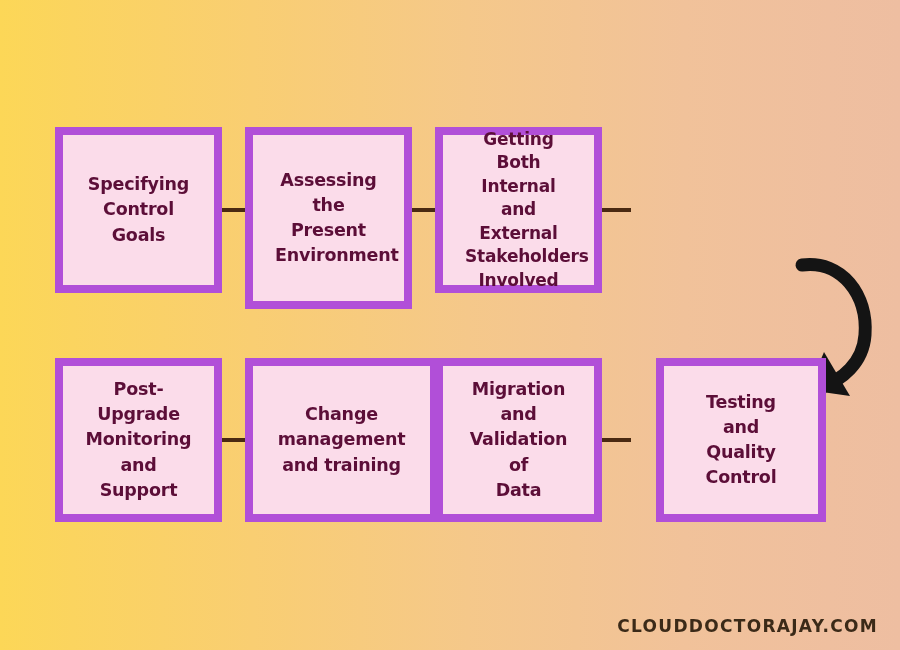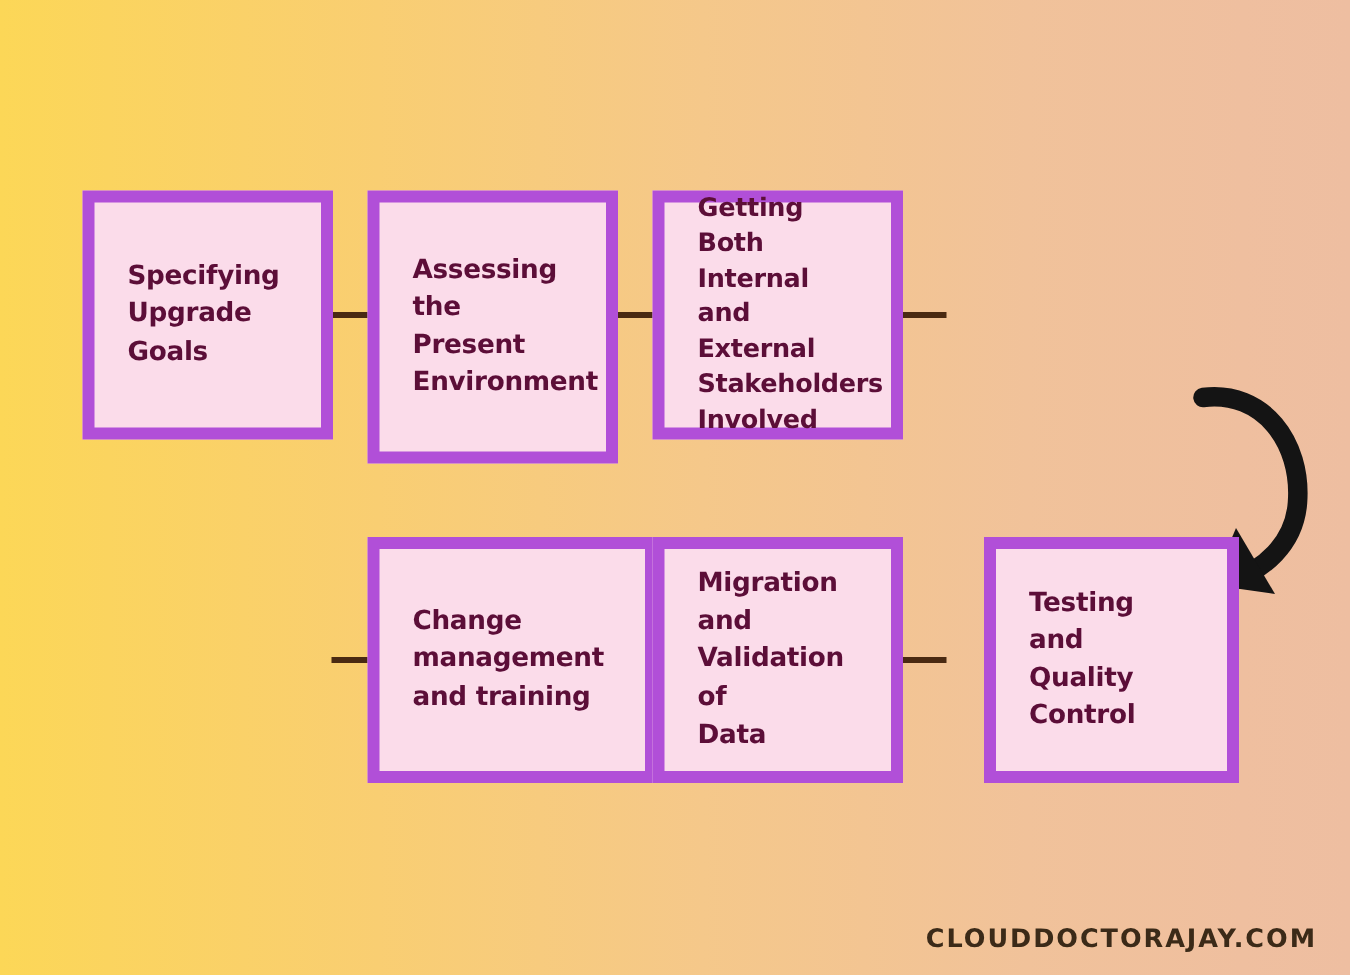--- a/index.html
+++ b/index.html
@@ -45,21 +45,21 @@
     display: flex;
     align-items: center;
     justify-content: center;
     z-index: 3;
   }
   .node-label {
     display: block;
     width: 100%;
     padding: 0 22px;
     box-sizing: border-box;
-    text-align: left;
+    text-align: center;
     color: #5C0E38;
     font-family: "DejaVu Sans", sans-serif;
     font-weight: bold;
     font-size: 17.5px;
     line-height: 1.43;
     letter-spacing: -0.2px;
     white-space: pre-line;
   }
   .node-label.tight {
     font-size: 17px;
@@ -106,39 +106,44 @@
 
   <svg id="loop-arrow" viewBox="0 0 115 175" xmlns="http://www.w3.org/2000/svg">
     <path d="M 22 25
              C 62 20, 88 55, 85 95
              C 83 123, 62 140, 40 148" fill="none" stroke="#141414" stroke-width="13" stroke-linecap="round"></path>
     <path d="M 44 112 L 28 150 L 70 156 Z" fill="#141414"></path>
   </svg>
 
   <div class="node" style="left:55px; top:127px; width:167px; height:166px;">
     <span class="node-label">Specifying
-Upgrade
+Control
 Goals</span>
   </div>
 
   <div class="node" style="left:245px; top:127px; width:167px; height:182px;">
     <span class="node-label">Assessing the
 Present
 Environment</span>
   </div>
 
   <div class="node" style="left:435px; top:127px; width:167px; height:166px;">
     <span class="node-label tight">Getting Both
 Internal and
 External
 Stakeholders
 Involved</span>
   </div>
 
 
+  <div class="node" style="left:55px; top:358px; width:167px; height:164px;">
+    <span class="node-label">Post-Upgrade
+Monitoring
+and Support</span>
+  </div>
 
   <div class="node" style="left:245px; top:358px; width:193px; height:164px;">
     <span class="node-label">Change
 management
 and training</span>
   </div>
 
   <div class="node" style="left:435px; top:358px; width:167px; height:164px;">
     <span class="node-label">Migration
 and

